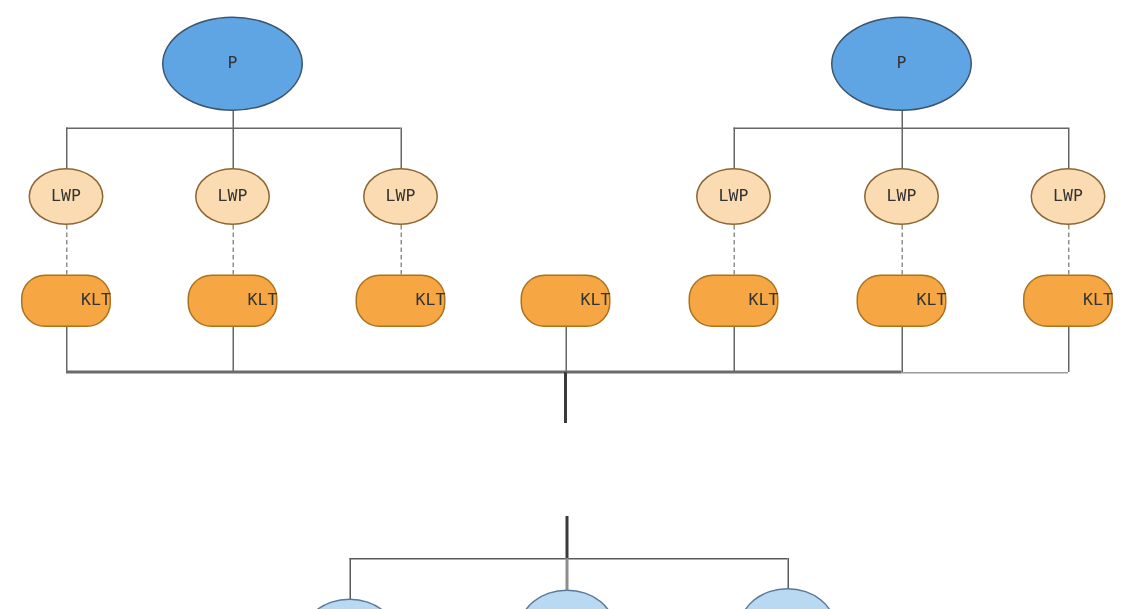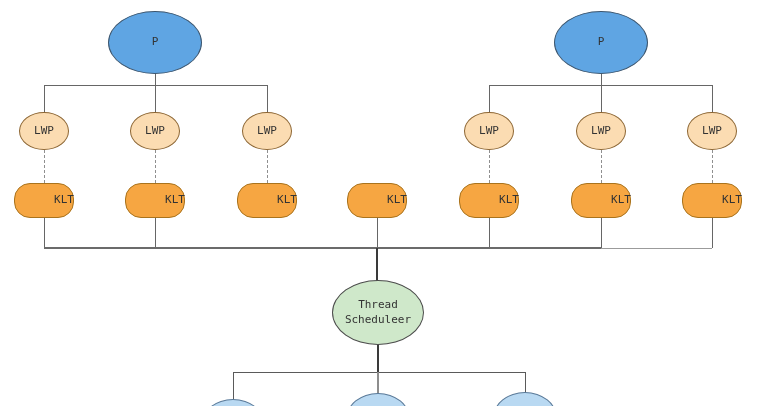--- a/index.html
+++ b/index.html
@@ -108,19 +108,16 @@
     </div>
     <div class="node rect" style="left: 459px; top: 183px; width: 60px; height: 35px; background: rgb(246, 166, 66); border-color: rgb(169, 115, 29);">
       <span class="node-label" style="color: rgb(51, 51, 51);">KLT</span>
     </div>
     <div class="node rect" style="left: 571px; top: 183px; width: 60px; height: 35px; background: rgb(246, 166, 66); border-color: rgb(169, 115, 29);">
       <span class="node-label" style="color: rgb(51, 51, 51);">KLT</span>
     </div>
     <div class="node rect" style="left: 682px; top: 183px; width: 60px; height: 35px; background: rgb(246, 166, 66); border-color: rgb(169, 115, 29);">
       <span class="node-label" style="color: rgb(51, 51, 51);">KLT</span>
     </div>
-    <div class="node ellipse" style="left: 332px; top: 280px; width: 92px; height: 65px; background: rgb(207, 232, 202); border-color: rgb(76, 76, 76);">
-      <span class="node-label" style="color: rgb(51, 51, 51);">Thread Scheduleer</span>
-    </div>
     <div class="node ellipse" style="left: 201px; top: 399px; width: 64px; height: 52px; background: rgb(185, 217, 242); border-color: rgb(90, 122, 153);"></div>
     <div class="node ellipse" style="left: 346px; top: 393px; width: 64px; height: 52px; background: rgb(185, 217, 242); border-color: rgb(90, 122, 153);"></div>
     <div class="node ellipse" style="left: 493px; top: 392px; width: 64px; height: 52px; background: rgb(185, 217, 242); border-color: rgb(90, 122, 153);"></div>
   </div>
 
 </body></html>

